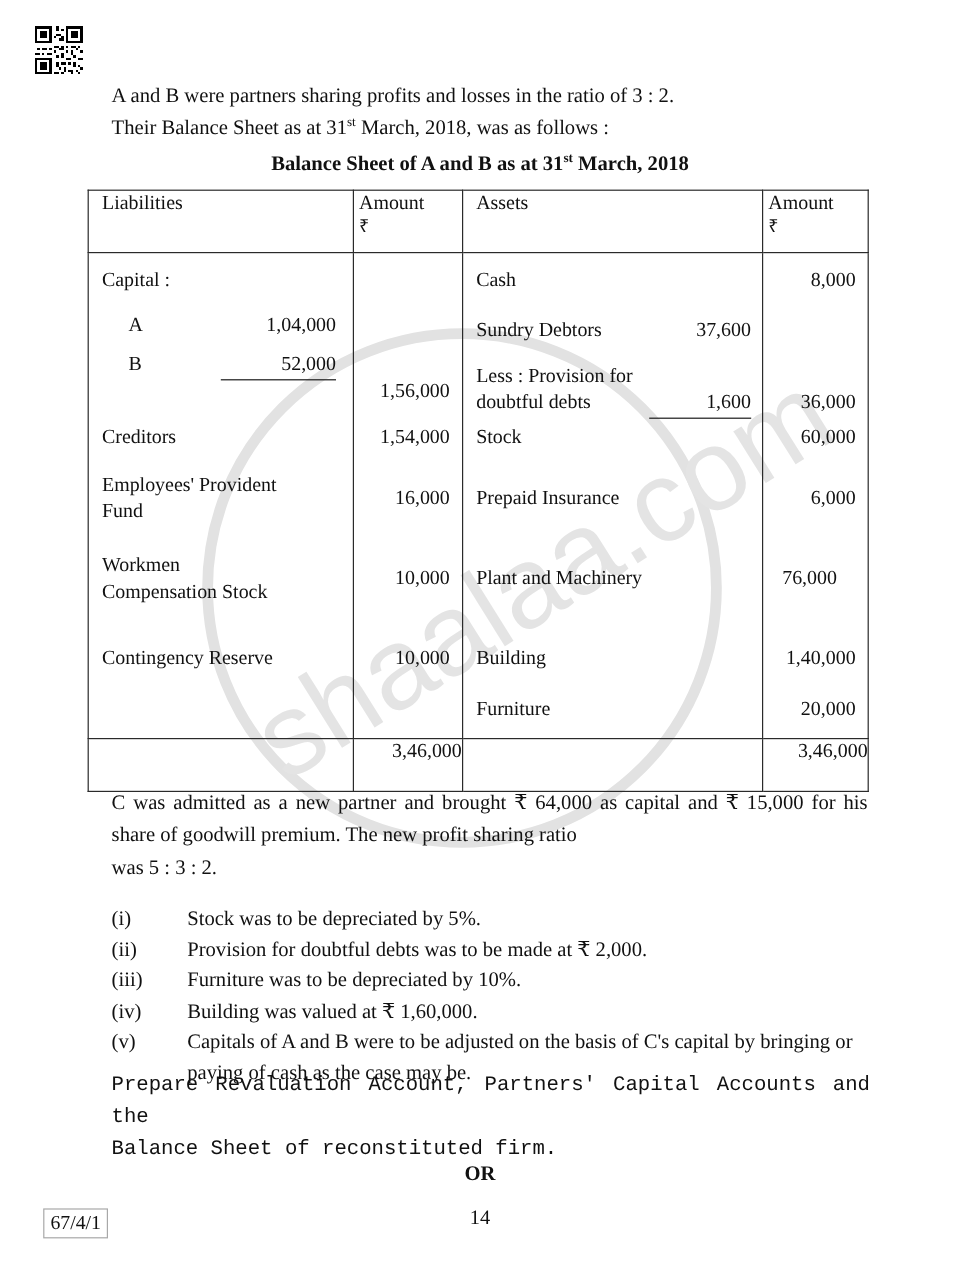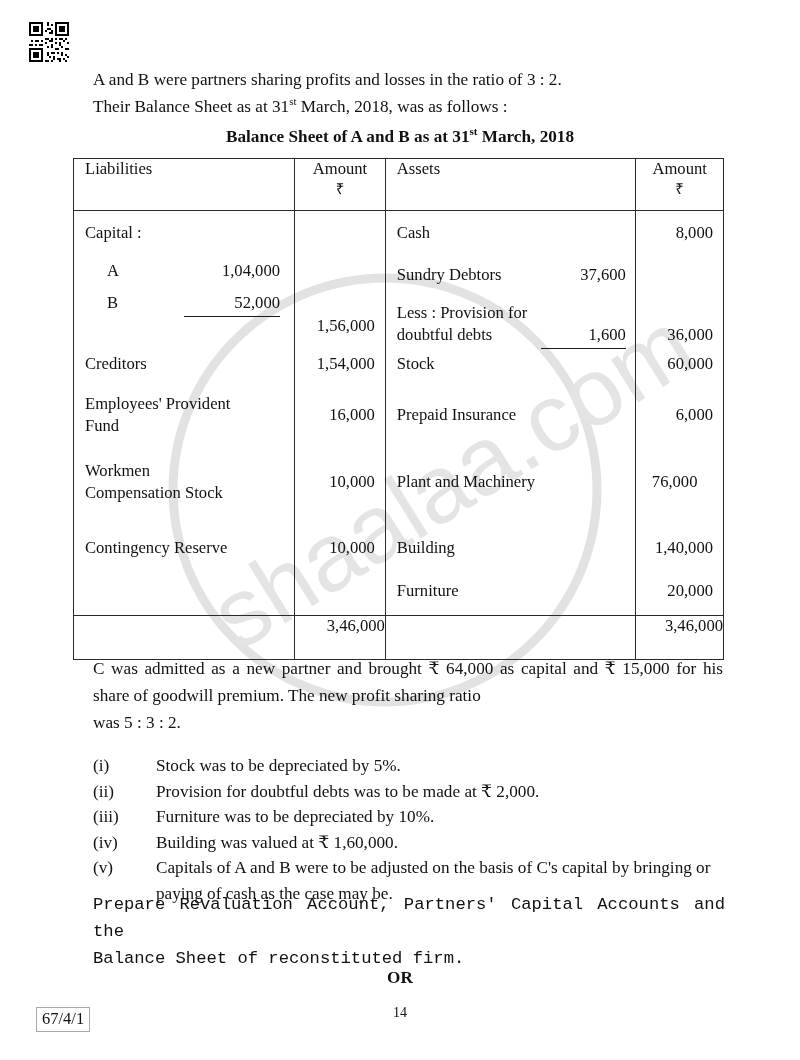--- a/index.html
+++ b/index.html
@@ -83,21 +83,20 @@
     vertical-align: top;
   }
   .c-liab  { width: 222px; }
   .c-amt1  { width: 90px; }
   .c-asset { width: 252px; }
   .c-amt2  { width: 87px; }
 
   .hdr td { height: 51px; vertical-align: middle; font-family: Liberation Serif, serif; }
   .hdr .lbl { padding-left: 11px; }
   .hdr .amt {
-    text-align: center;
     line-height: 20px;
     padding: 0 4px;
   }
   .rupee { display: block; font-size: 15px; }
 
   
   .bcell { padding: 0; position: relative; }
   .bright { text-align: right; padding-right: 10px; }
 
   .body-row td { height: 404px; }
@@ -179,21 +178,21 @@
     border: 1px solid #a8a8a8;
     font-size: 16.5px;
     background: #fff;
     z-index: 3;
   }
   .page-num {
     position: absolute;
     left: 0; top: 1005px;
     width: 800px;
     text-align: center;
-    font-size: 14px;
+    font-size: 17px;
     z-index: 3;
   }
   .visit-banner {
     position: absolute;
     left: 24px;
     top: 1018px;
     font-family: "Liberation Sans", "DejaVu Sans", sans-serif;
     font-size: 21px;
     color: #1a1a1a;
     white-space: nowrap;

